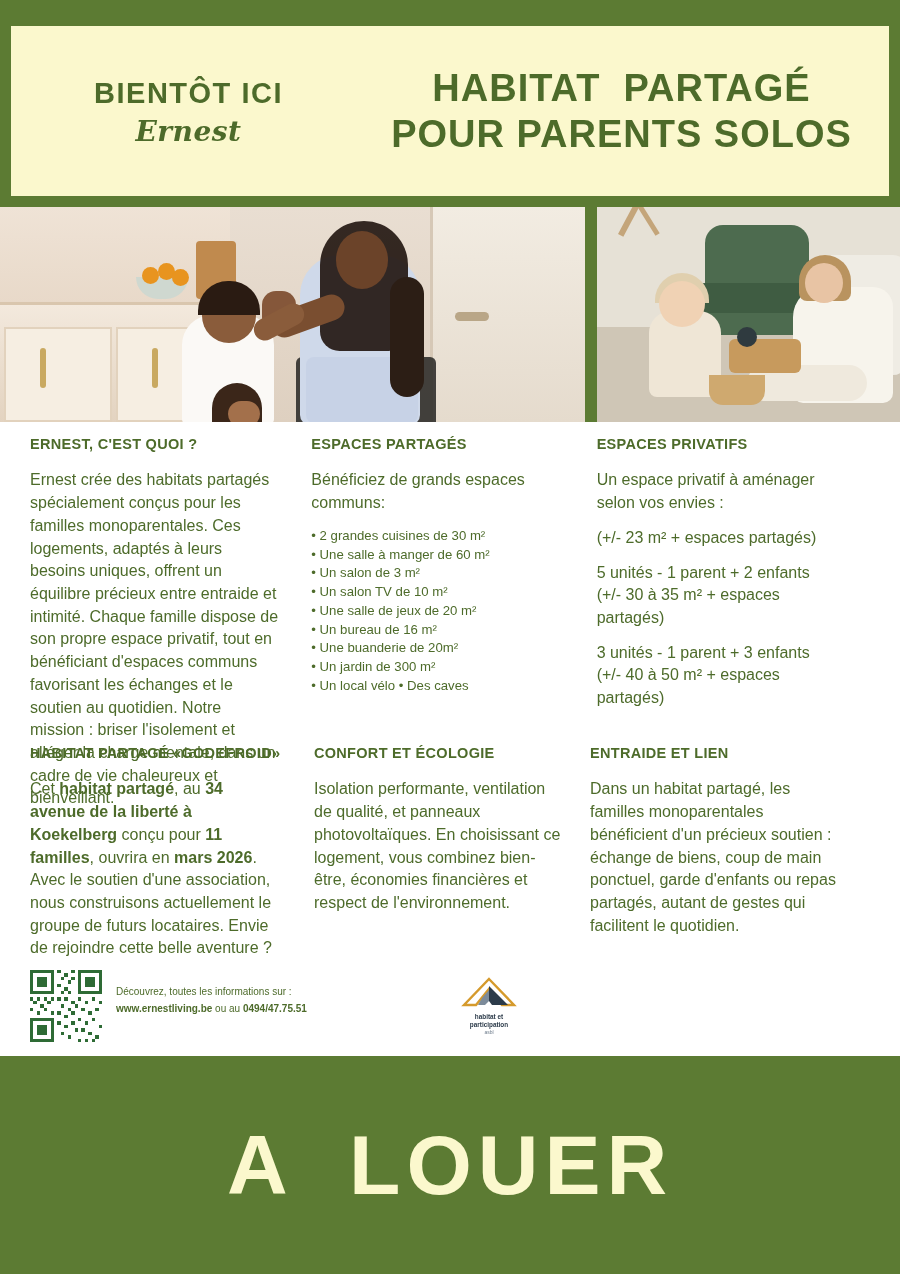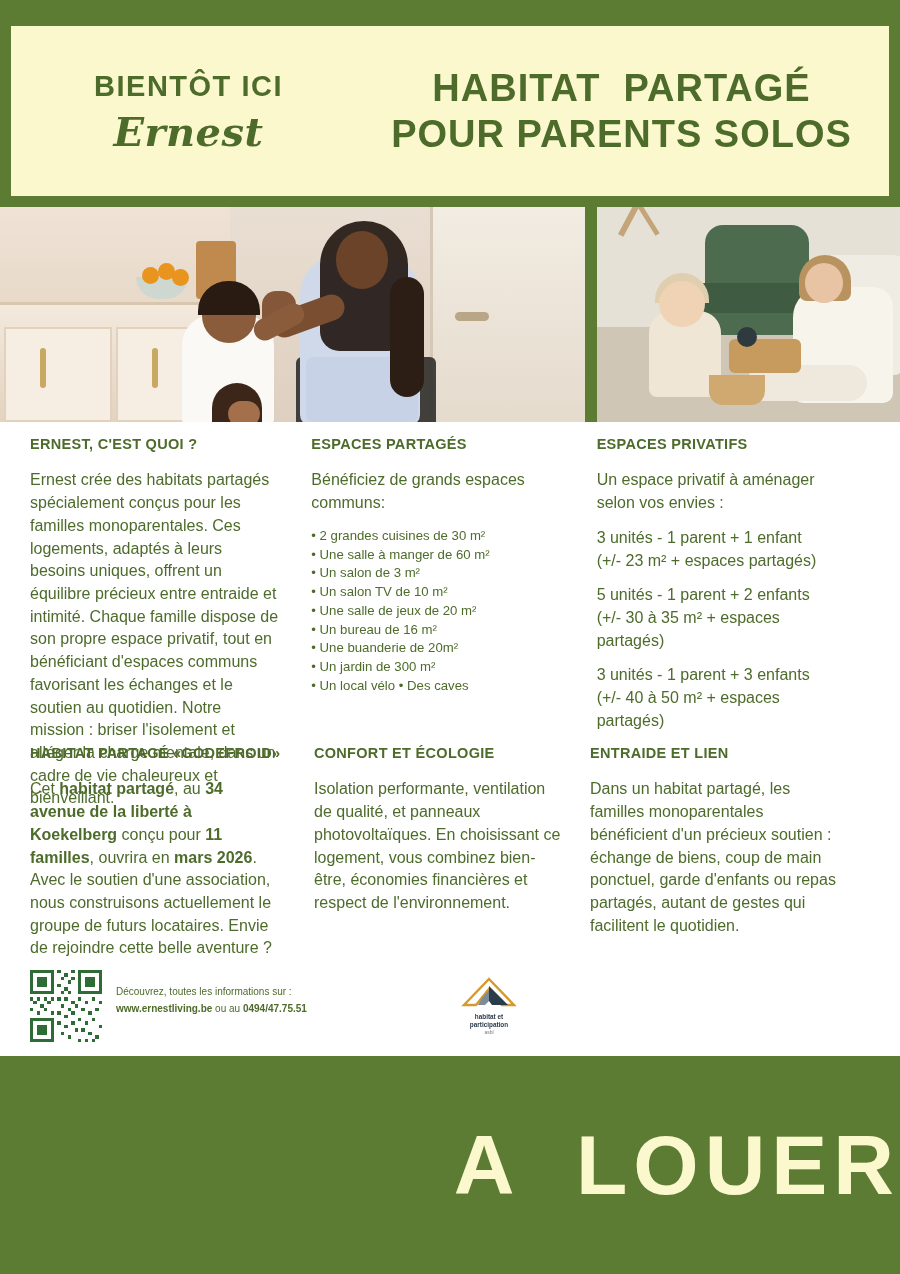--- a/index.html
+++ b/index.html
@@ -36,21 +36,21 @@
     font-size: 29px;
     font-weight: bold;
     letter-spacing: 1.5px;
     color: #4d6b2a;
     line-height: 1.1;
   }
   .header-ernest {
     font-family: "DejaVu Serif", serif;
     font-style: italic;
     font-weight: bold;
-    font-size: 40px;
+    font-size: 28px;
     color: #4d6b2a;
     margin-top: 6px;
     letter-spacing: 0.5px;
   }
   .header-right {
     flex: 1;
     text-align: center;
     padding-right: 12px;
   }
   .header-title1, .header-title2 {
@@ -316,21 +316,21 @@
   .logo-sub { font-size: 5px; color: #6b7a8a; }
 
   
   .bottom-band {
     position: absolute;
     left: 0; top: 1056px;
     width: 900px; height: 218px;
     background: #5c7b33;
     display: flex;
     align-items: center;
-    justify-content: flex-end;
+    justify-content: center;
   }
   .alouer {
     font-size: 84px;
     font-weight: bold;
     color: #fbf8cd;
     letter-spacing: 6px;
     white-space: pre;
   }
 </style>
 </head>
@@ -424,21 +424,20 @@
           <div>• Un jardin de 300 m²</div>
           <div>• Un local vélo • Des caves</div>
         </div>
       </div>
 
       <div class="col col3">
         <div class="sec-title">ESPACES PRIVATIFS</div>
         <div class="body-text">Un espace privatif à aménager selon vos envies :</div>
         <div class="gap-sm"></div>
         <div class="body-text">
-          <div>3 unités - 1 parent + 1 enfant</div>
           <div>(+/- 23 m² + espaces partagés)</div>
         </div>
         <div class="gap-sm"></div>
         <div class="body-text">
           <div>5 unités - 1 parent + 2 enfants</div>
           <div>(+/- 30 à 35 m² + espaces partagés)</div>
         </div>
         <div class="gap-sm"></div>
         <div class="body-text">
           <div>3 unités - 1 parent + 3 enfants</div>

